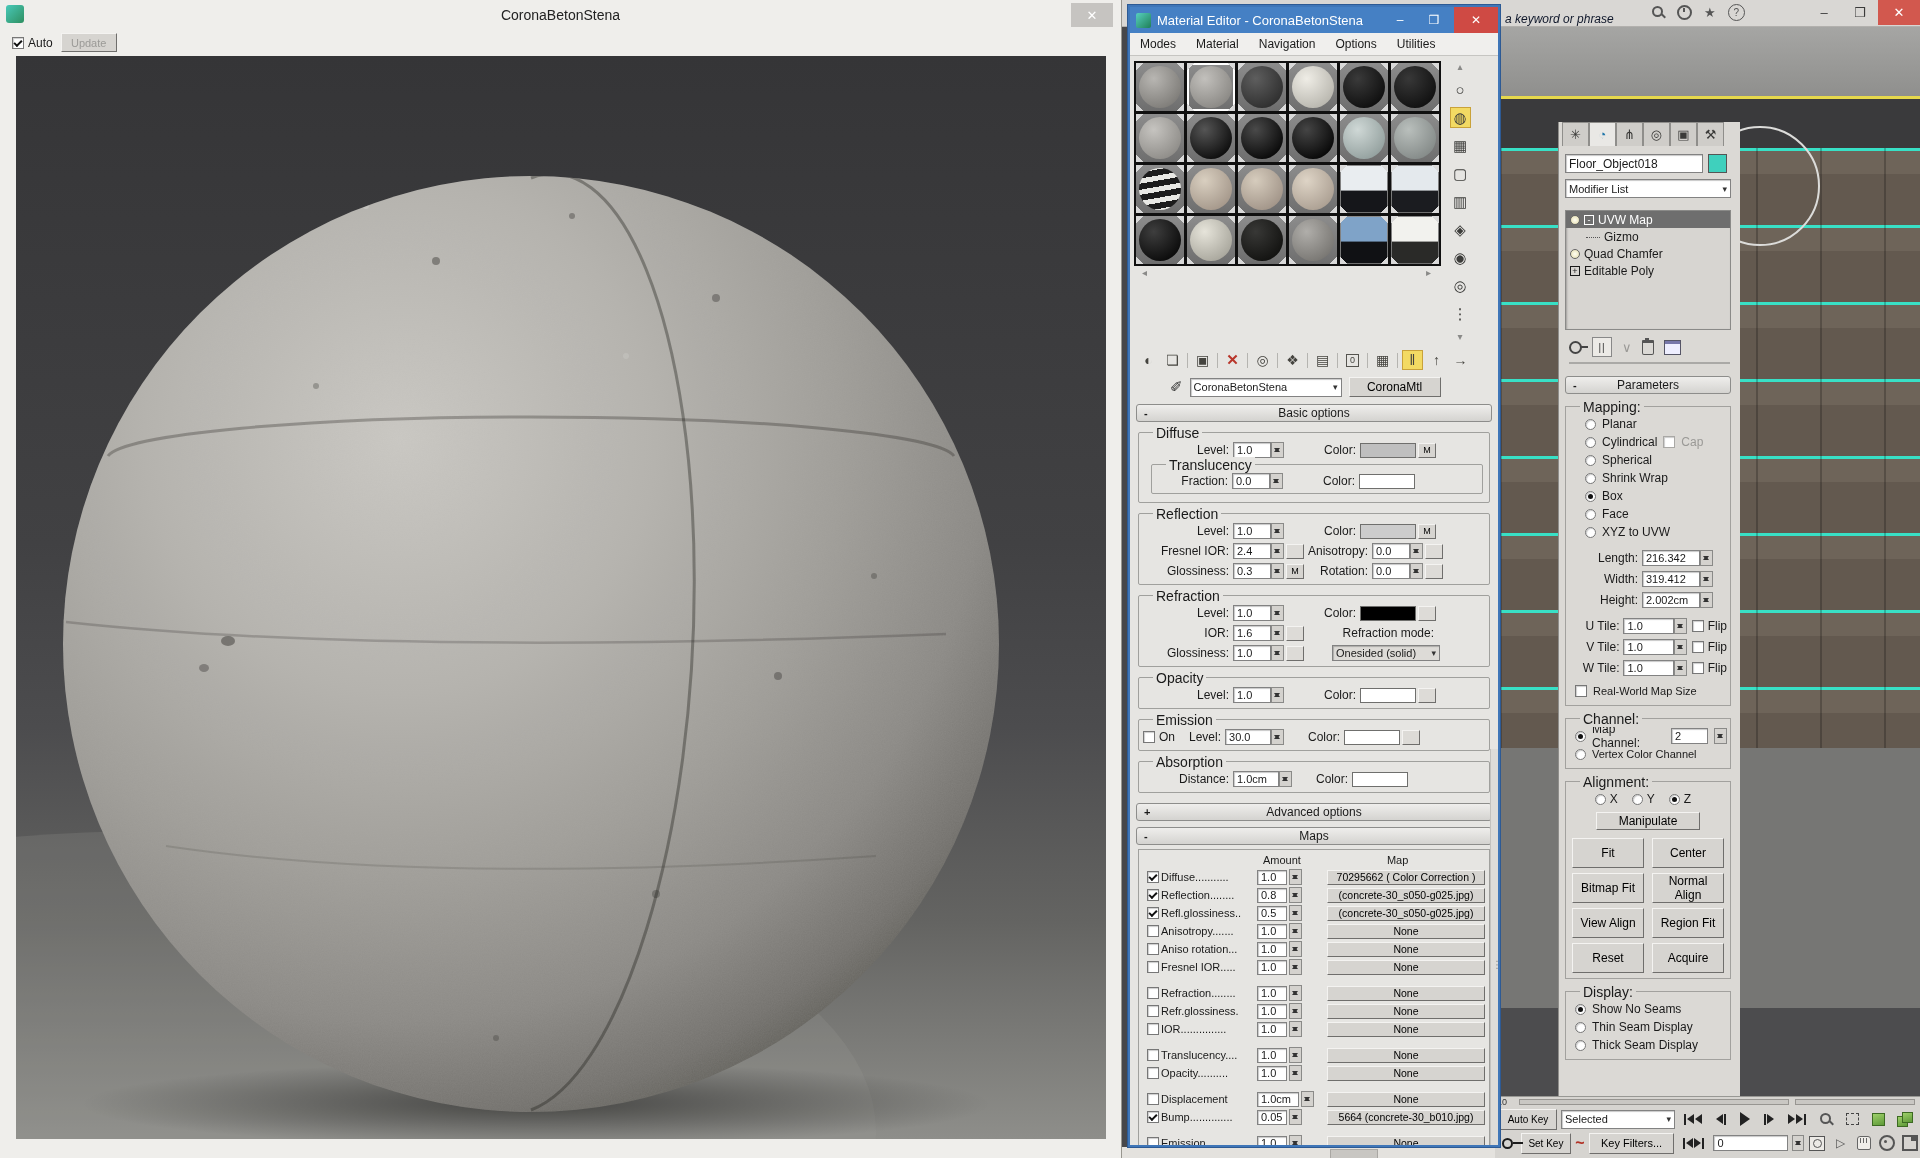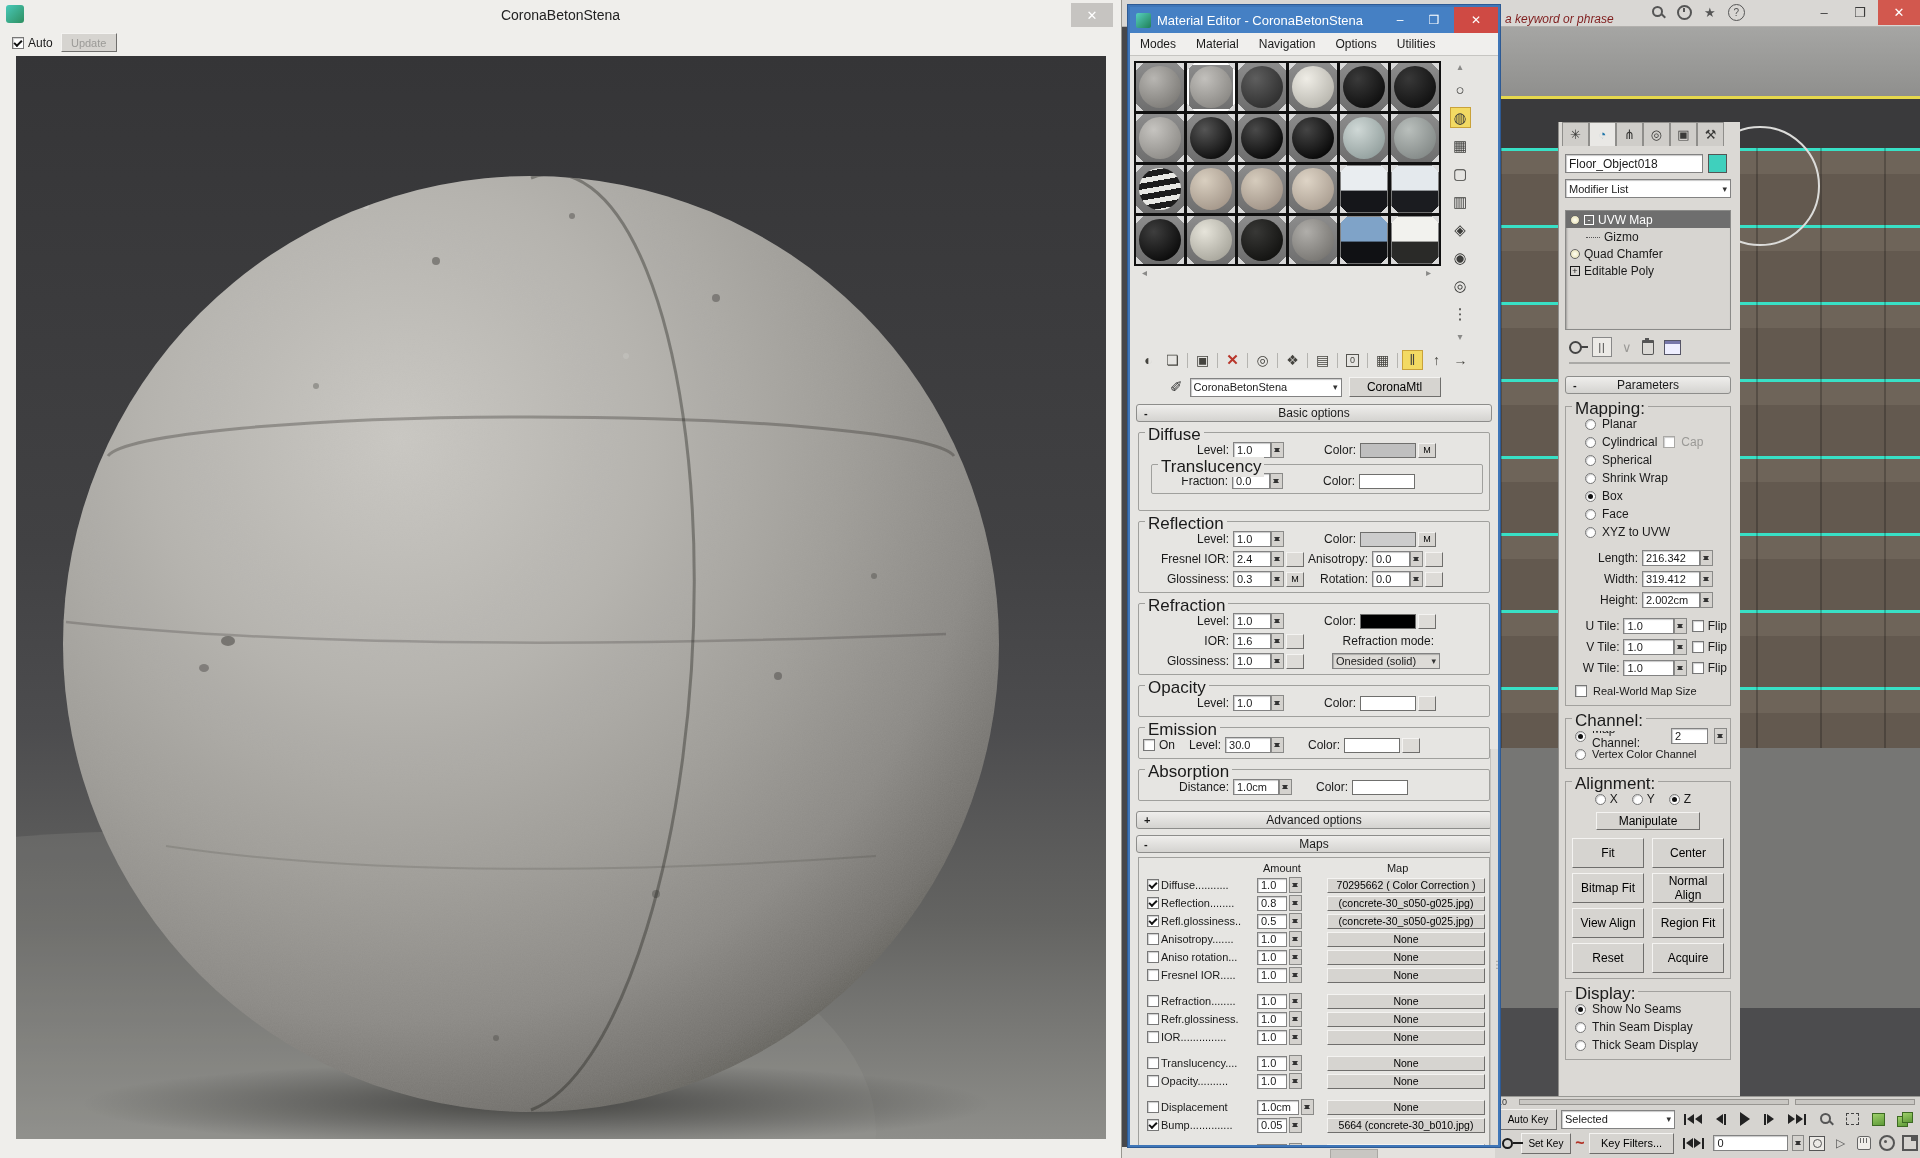--- a/index.html
+++ b/index.html
@@ -19,33 +19,33 @@
       position:relative;display:inline-block;box-sizing:border-box;flex:none}
   .cb.on::after{content:"";position:absolute;left:1px;top:2px;width:6px;height:3px;
       border-left:2px solid #111;border-bottom:2px solid #111;transform:rotate(-45deg)}
   .cb.dis{border-color:#a9a8a5}
   .rb{width:11px;height:11px;border-radius:50%;background:#fff;border:1px solid #777;
       box-shadow:inset 1px 1px 1px rgba(0,0,0,.2);position:relative;display:inline-block;box-sizing:border-box;flex:none}
   .rb.on::after{content:"";position:absolute;left:2px;top:2px;width:5px;height:5px;border-radius:50%;background:#111}
   .swatch{height:15px;border:1px solid #6f6f6d;box-sizing:border-box;display:inline-block}
   .chev{font-size:9px;color:#333}
   .group{position:relative;border:1px solid #a0a09d;border-radius:2px;box-sizing:border-box}
-  .glabel{position:absolute;top:-8px;left:6px;padding:0 3px;font-size:17px;white-space:nowrap}
+  .glabel{position:absolute;top:-8px;left:14px;padding:0 3px;font-size:14px;white-space:nowrap}
   .roll{height:18px;background:linear-gradient(#efeeec,#d4d3d0);border:1px solid #8d8d8b;border-radius:3px;
         position:relative;display:flex;align-items:center;justify-content:center;font-size:12px;box-sizing:border-box}
   .roll .pm{position:absolute;left:7px;top:2px;font-size:11px;font-weight:bold}
   .lb{display:inline-block;text-align:right;padding-right:4px;font-size:12px;white-space:nowrap}
   .w38{width:38px}.w46{width:46px}.w56{width:56px}.w64{width:64px}.w72{width:72px}.w86{width:86px}.w110{width:110px}
   .prow{display:flex;align-items:center;height:20px;padding-left:2px}
   .mbtn{width:18px;height:15px;font-size:9px;margin-left:2px}
   .mbtn.blank{background:#dddbd7}
   
   #mtb{left:0;top:0;width:1920px;height:26px;background:#d9d7d4;border-bottom:1px solid #b2b0ad;z-index:2}
   .mtb-search{position:absolute;left:1505px;top:0;height:38px;display:flex;align-items:center;
-              font-style:italic;color:#7f1d1d;font-size:12px}
+              font-style:italic;color:#0f172a;font-size:12px}
   .mtb-icons{position:absolute;left:1652px;top:0;height:25px;display:flex;align-items:center;gap:12px}
   .ic-mag{width:13px;height:13px;position:relative;display:inline-block}
   .ic-mag::before{content:"";position:absolute;left:0;top:0;width:7px;height:7px;border:2px solid #555;border-radius:50%}
   .ic-mag::after{content:"";position:absolute;left:9px;top:9px;width:5px;height:2px;background:#555;transform:rotate(45deg)}
   .ic-star{color:#555;font-size:13px}
   .ic-clock{width:11px;height:11px;border:2px solid #555;border-radius:50%;position:relative;display:inline-block}
   .ic-clock::after{content:"";position:absolute;left:4px;top:1px;width:2px;height:4px;background:#555}
   .ic-help{width:15px;height:15px;border:1px solid #555;border-radius:50%;display:inline-flex;align-items:center;
            justify-content:center;font-size:10px;color:#555}
   .mtb-win{position:absolute;right:0;top:0;height:25px;display:flex}
@@ -107,21 +107,21 @@
   .tool.red{color:#b8352a;font-weight:bold;font-size:15px}
   .tool.hl{background:#f3da63;border:1px solid #c9a23a;box-sizing:border-box}
   .tool.idbox span{border:1px solid #55544f;font-size:9px;padding:0 3px;line-height:11px}
   .tsep{width:1px;height:15px;background:#b5b4b0;margin:0 1px}
   .me-name{display:flex;align-items:center;gap:7px;margin:6px 12px 0 40px}
   .dropper{font-size:15px;color:#333}
   .namedd{width:152px;height:19px;justify-content:space-between;flex:none}
   .coronabtn{width:92px;height:20px;font-size:12px}
   .me-params{padding:0 6px;position:relative}
   .g-ed .glabel{background:#e6e5e2}
-  .subgroup{margin:4px 4px 13px 10px;padding:6px 2px 2px}
+  .subgroup{margin:4px 4px 5px 10px;padding:6px 2px 2px}
   .bgroup{margin:10px 2px 0;padding:7px 2px 3px}
   .mapsbox{margin:4px 2px 0;padding:4px 4px 4px 6px;border:1px solid #a0a09d}
   .mhead{display:flex;height:14px;font-size:11px}
   .mh1{margin-left:118px}.mh2{margin-left:86px}
   .mrow{display:flex;align-items:center;height:18px;gap:2px;padding-left:2px}
   .mlabel{width:94px;font-size:11px;white-space:nowrap;overflow:hidden}
   .mapbtn{margin-left:auto;width:158px;height:15px;font-size:10.5px;white-space:nowrap;overflow:hidden}
   .me-scroll{position:absolute;right:0px;top:345px;width:7px;height:780px;background:#dddcd9;border-left:1px solid #c2c1be}
   .me-scroll::after{content:"⋮";position:absolute;top:210px;left:1px;color:#8a8a88;font-size:10px}
   

